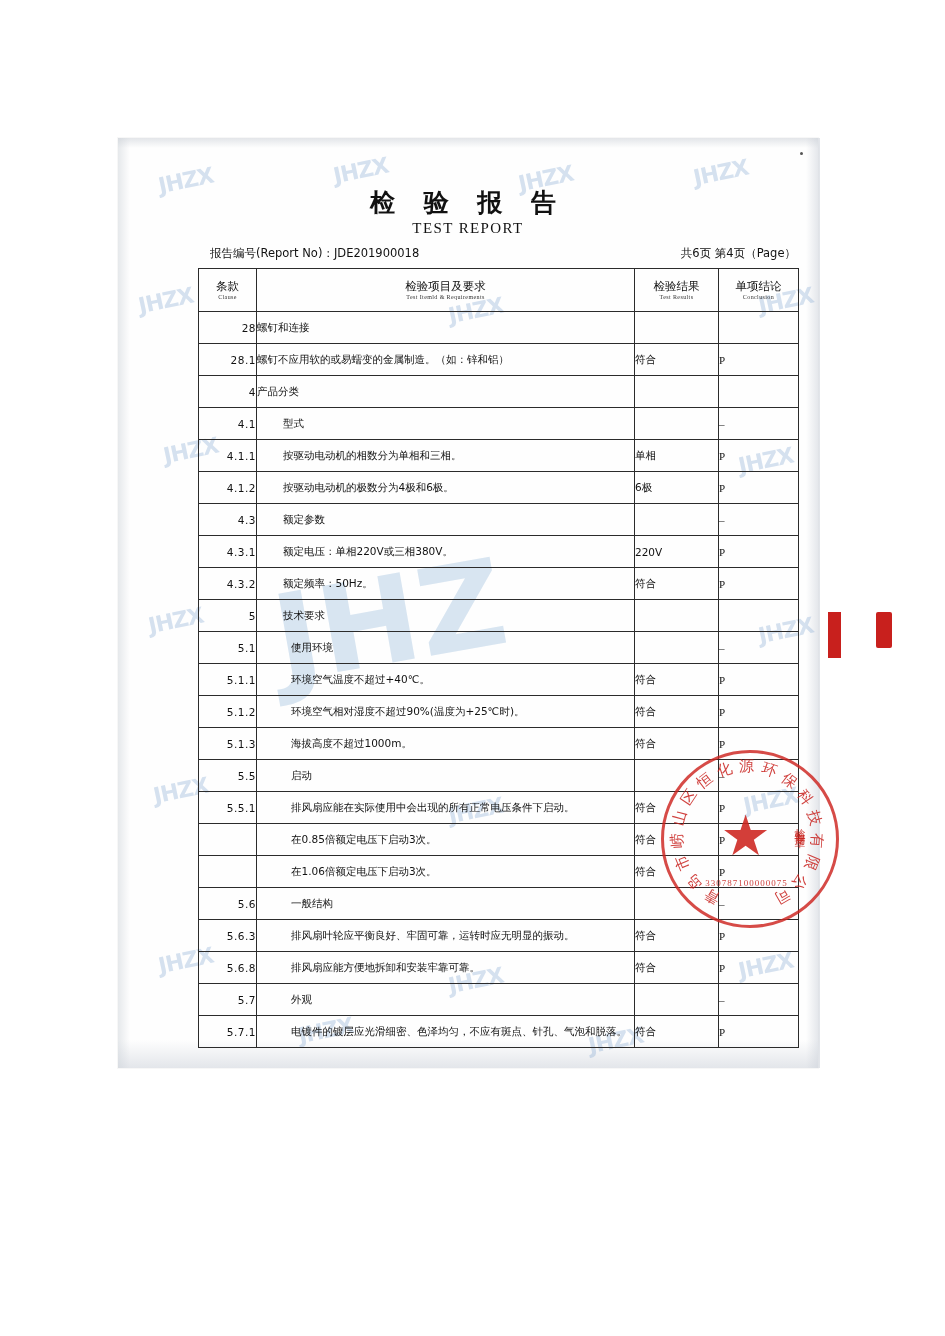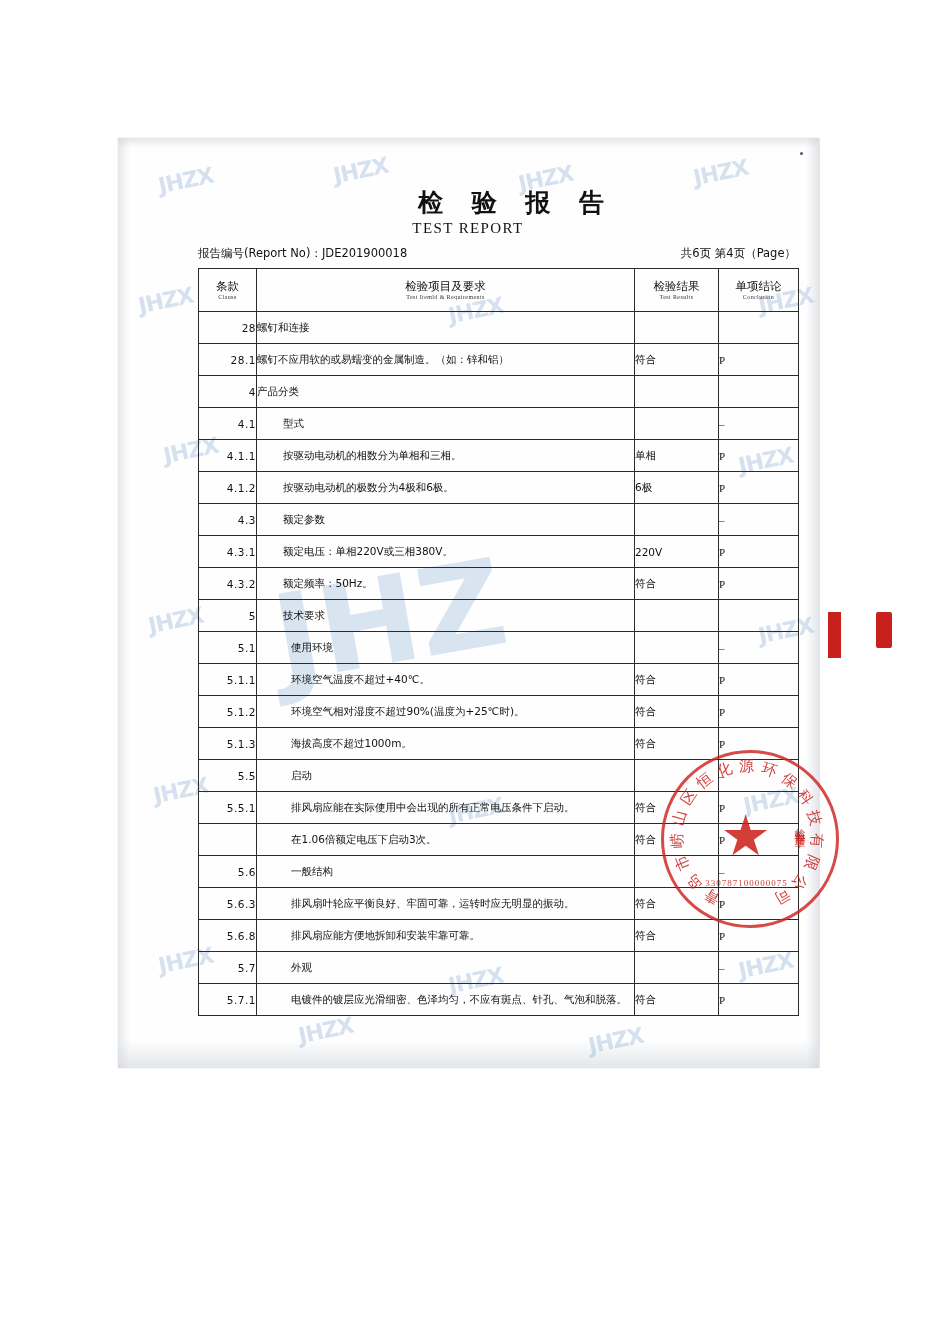--- a/index.html
+++ b/index.html
@@ -110,35 +110,34 @@
   .title-cn {
     position: absolute;
     left: 0; top: 48px;
     width: 700px;
     text-align: center;
     font-size: 25px;
     letter-spacing: 10px;
     color: #111;
     font-family: "DejaVu Sans", sans-serif;
     font-weight: 600;
-    padding-left: 48px;
   }
   .title-en {
     position: absolute;
     left: 0; top: 82px;
     width: 700px;
     text-align: center;
     font-size: 15px;
     letter-spacing: 1.4px;
     color: #111;
     font-family: "Liberation Serif", serif;
   }
   .report-no {
     position: absolute;
-    left: 80px; top: 108px;
+    left: 92px; top: 108px;
     font-size: 11.5px;
     color: #111;
     font-family: "DejaVu Sans", sans-serif;
     white-space: nowrap;
   }
   .page-no {
     position: absolute;
     right: 22px; top: 108px;
     font-size: 11.5px;
     color: #111;
@@ -429,20 +428,26 @@
           <td class="concl">–</td>
         </tr>
         <tr>
           <td class="clause">5.5.1</td>
           <td class="item indent2">排风扇应能在实际使用中会出现的所有正常电压条件下启动。</td>
           <td class="result">符合</td>
           <td class="concl">P</td>
         </tr>
         <tr>
           <td class="clause"></td>
+          <td class="item indent2">在0.85倍额定电压下启动3次。</td>
+          <td class="result">符合</td>
+          <td class="concl">P</td>
+        </tr>
+        <tr>
+          <td class="clause"></td>
           <td class="item indent2">在1.06倍额定电压下启动3次。</td>
           <td class="result">符合</td>
           <td class="concl">P</td>
         </tr>
         <tr>
           <td class="clause">5.6</td>
           <td class="item indent2">一般结构</td>
           <td class="result"></td>
           <td class="concl">–</td>
         </tr>

